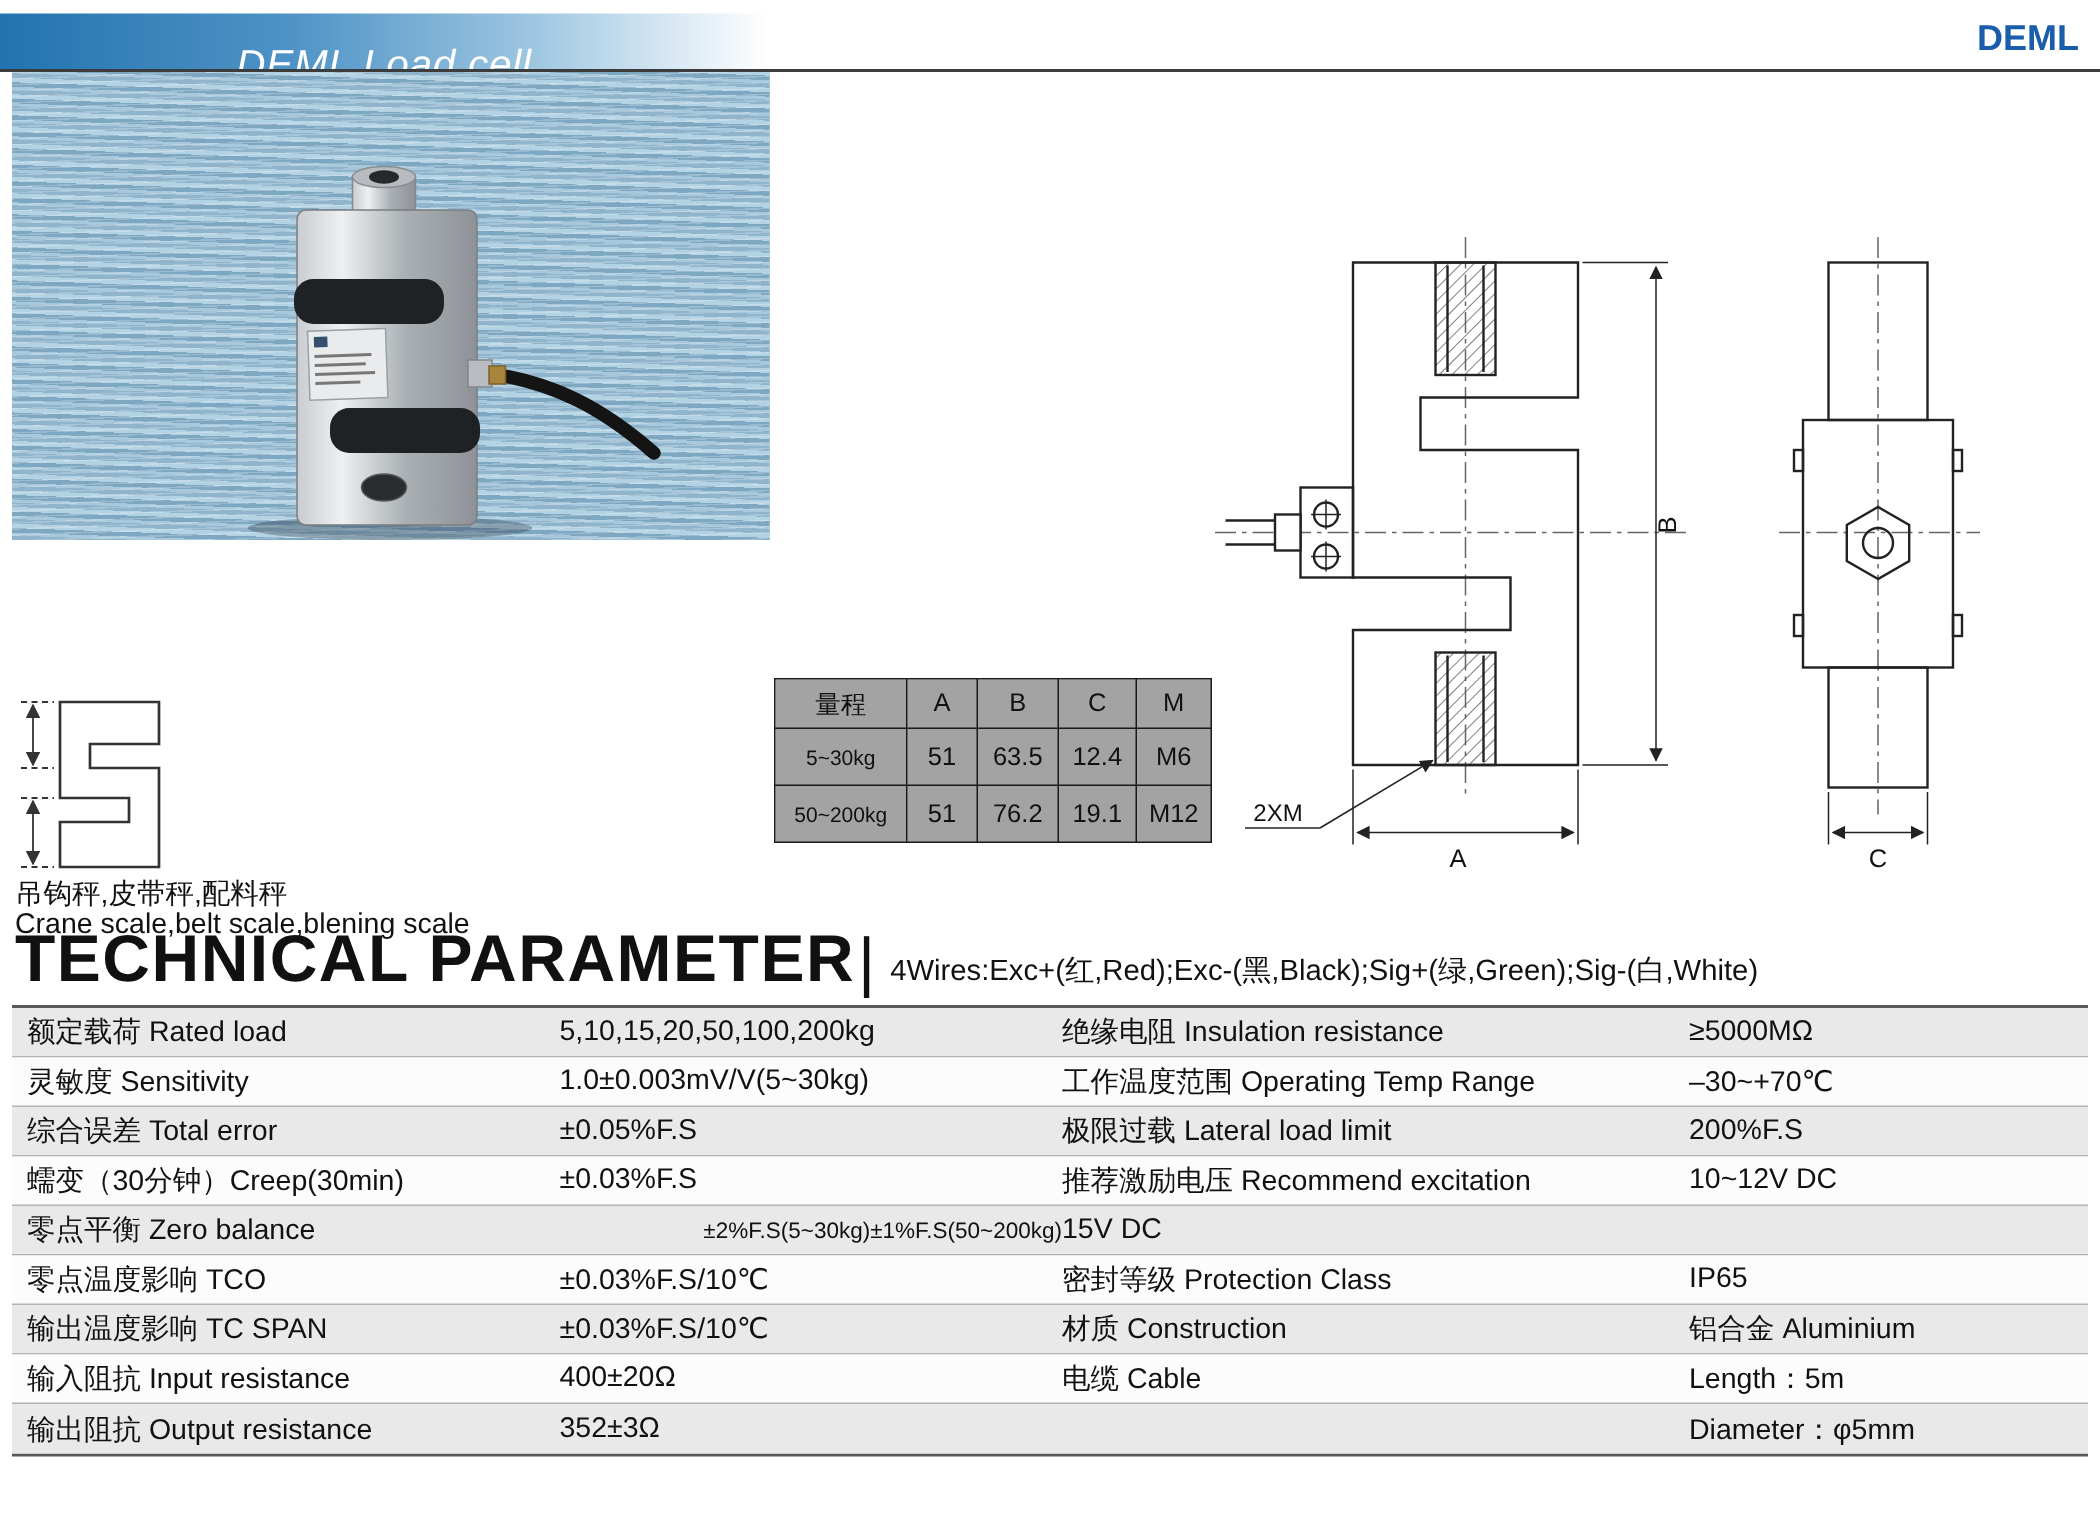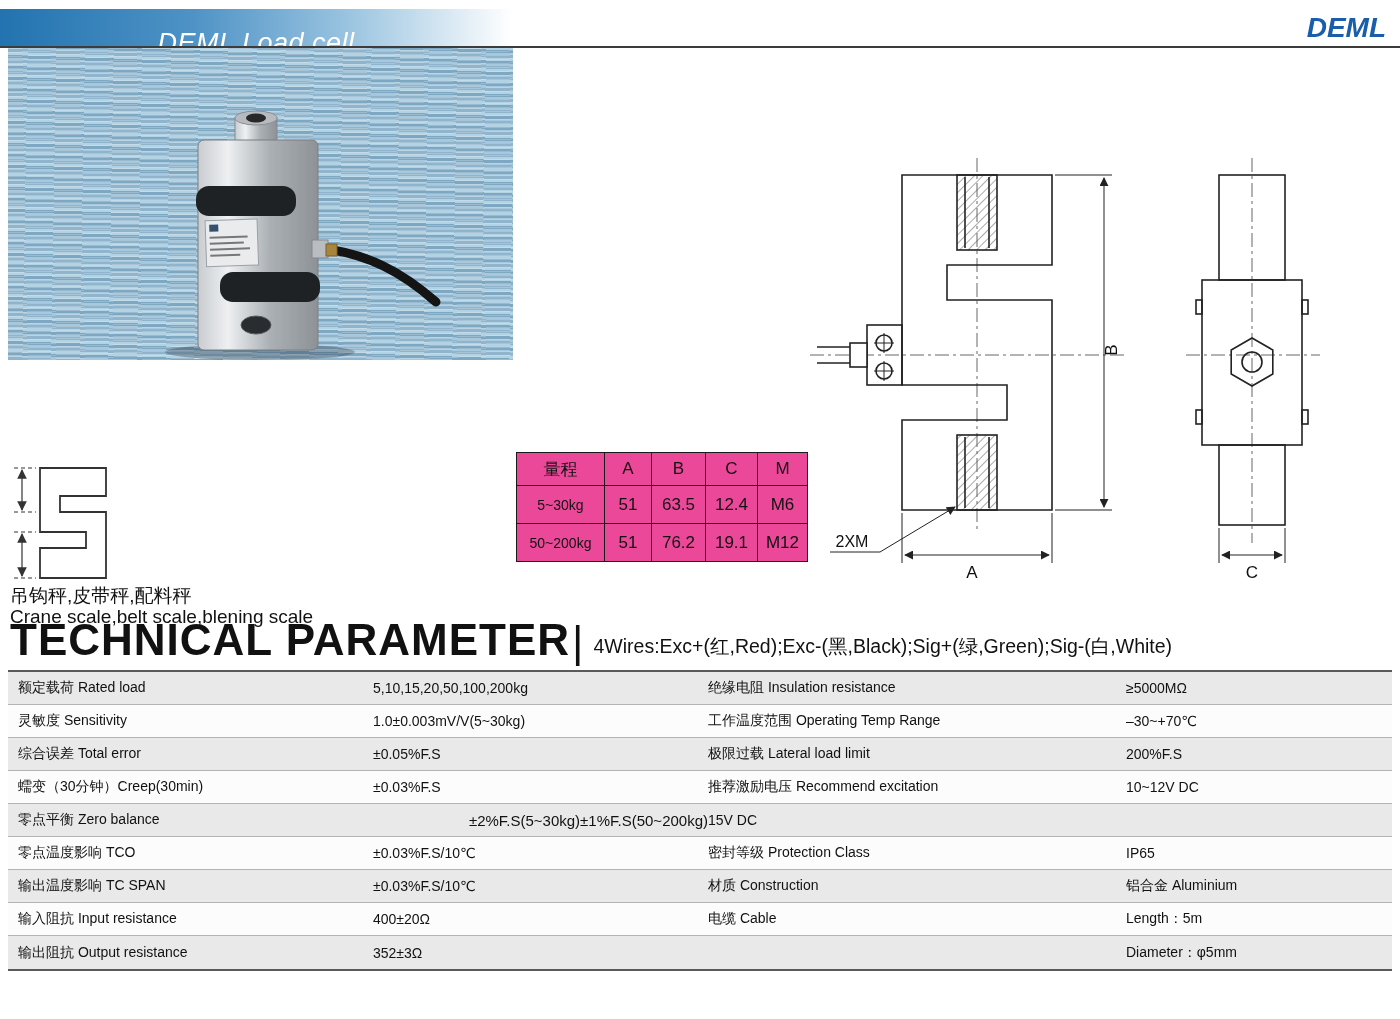--- a/index.html
+++ b/index.html
@@ -4,39 +4,39 @@
 <style>
   * { margin:0; padding:0; box-sizing:border-box; }
   body { background:#fff; font-family:"Liberation Sans","DejaVu Sans",sans-serif; color:#111; }
   .page { position:relative; width:1400px; height:1019px; background:#fff; overflow:hidden; }
 
   
   .banner { position:absolute; left:0; top:9px; width:512px; height:37px;
     background:linear-gradient(90deg,#2273b0 0%,#4f93c6 38%,#9ac4e0 68%,#ffffff 100%);
     display:flex; align-items:center; justify-content:center; }
   .banner-title { font-size:27px; font-weight:normal; font-style:italic; color:#fff; letter-spacing:.5px;margin-top:32px; }
-  .brand { position:absolute; right:14px; top:12px; font-size:28px; font-weight:bold; font-style:italic; color:#1a5dab; }
+  .brand { position:absolute; right:14px; top:12px; font-size:24px; font-weight:bold; color:#1a5dab; }
   .top-rule { position:absolute; left:0; right:0; top:46px; border-top:2px solid #3c3c3c; }
 
   
   .photo { position:absolute; left:8px; top:48px; width:505px; height:312px;
     background:
       repeating-linear-gradient(178deg, rgba(255,255,255,.22) 0 1px, rgba(255,255,255,0) 1px 4px),
       repeating-linear-gradient(2deg, #8fb4cc 0 3px, #a7c8dd 3px 5px, #7ea7c2 5px 8px, #b3d2e4 8px 11px),
       linear-gradient(120deg,#a3c6db,#7fa6c0);
   }
   .photo svg { position:absolute; left:0; top:0; }
 
   
   .drawing { position:absolute; left:772px; top:55px; width:620px; height:545px; }
   svg text { font-family:"Liberation Sans","DejaVu Sans",sans-serif; fill:#111; }
 
   
   .dim-table { position:absolute; left:516px; top:452px; border-collapse:collapse; }
-  .dim-table th, .dim-table td { border:1px solid #1a1a1a; text-align:center; font-size:17px; font-weight:normal; background:#ec4899; }
+  .dim-table th, .dim-table td { border:1px solid #1a1a1a; text-align:center; font-size:17px; font-weight:normal; background:#a3a3a3; }
   .dim-table th { height:33px; }
   .dim-table td { height:38px; }
   .dim-table .c-range { width:88px; }
   .dim-table .c-a { width:47px; } .dim-table .c-b { width:54px; } .dim-table .c-c { width:52px; } .dim-table .c-m { width:50px; }
   .dim-table td.range { font-size:14px; }
 
   
   .s-icon { position:absolute; left:8px; top:460px; }
 
   
@@ -48,21 +48,21 @@
   .tech-title { font-size:44px; font-weight:600; letter-spacing:1px; line-height:1; }
   .tech-bar { font-size:44px; font-weight:300; line-height:.9; margin-left:2px; }
   .wires-note { font-size:19.5px; margin-left:10px; padding-bottom:2px; }
 
   
   .ptable { position:absolute; left:8px; top:670px; width:1384px; border-top:2px solid #5a5a5a; border-bottom:2px solid #5a5a5a; }
   .prow { display:grid; grid-template-columns:365px 335px 418px 1fr; height:33px; align-items:center; border-bottom:1px solid #b3b3b3; }
   .prow:last-child { border-bottom:none; }
   .prow:nth-child(odd) { background:#e9e9e9; }
   .prow:nth-child(even) { background:#fcfcfc; }
-  .pcell { font-size:14px; white-space:nowrap; overflow:hidden; }
+  .pcell { font-size:19px; white-space:nowrap; overflow:hidden; }
   .pcell.lbl { padding-left:10px; }
   .pcell.small { font-size:15px;text-align:right; }
 </style>
 </head>
 <body>
 
 <div class="page">
 
   <div class="banner">
     <span class="banner-title">DEML  Load cell</span>

